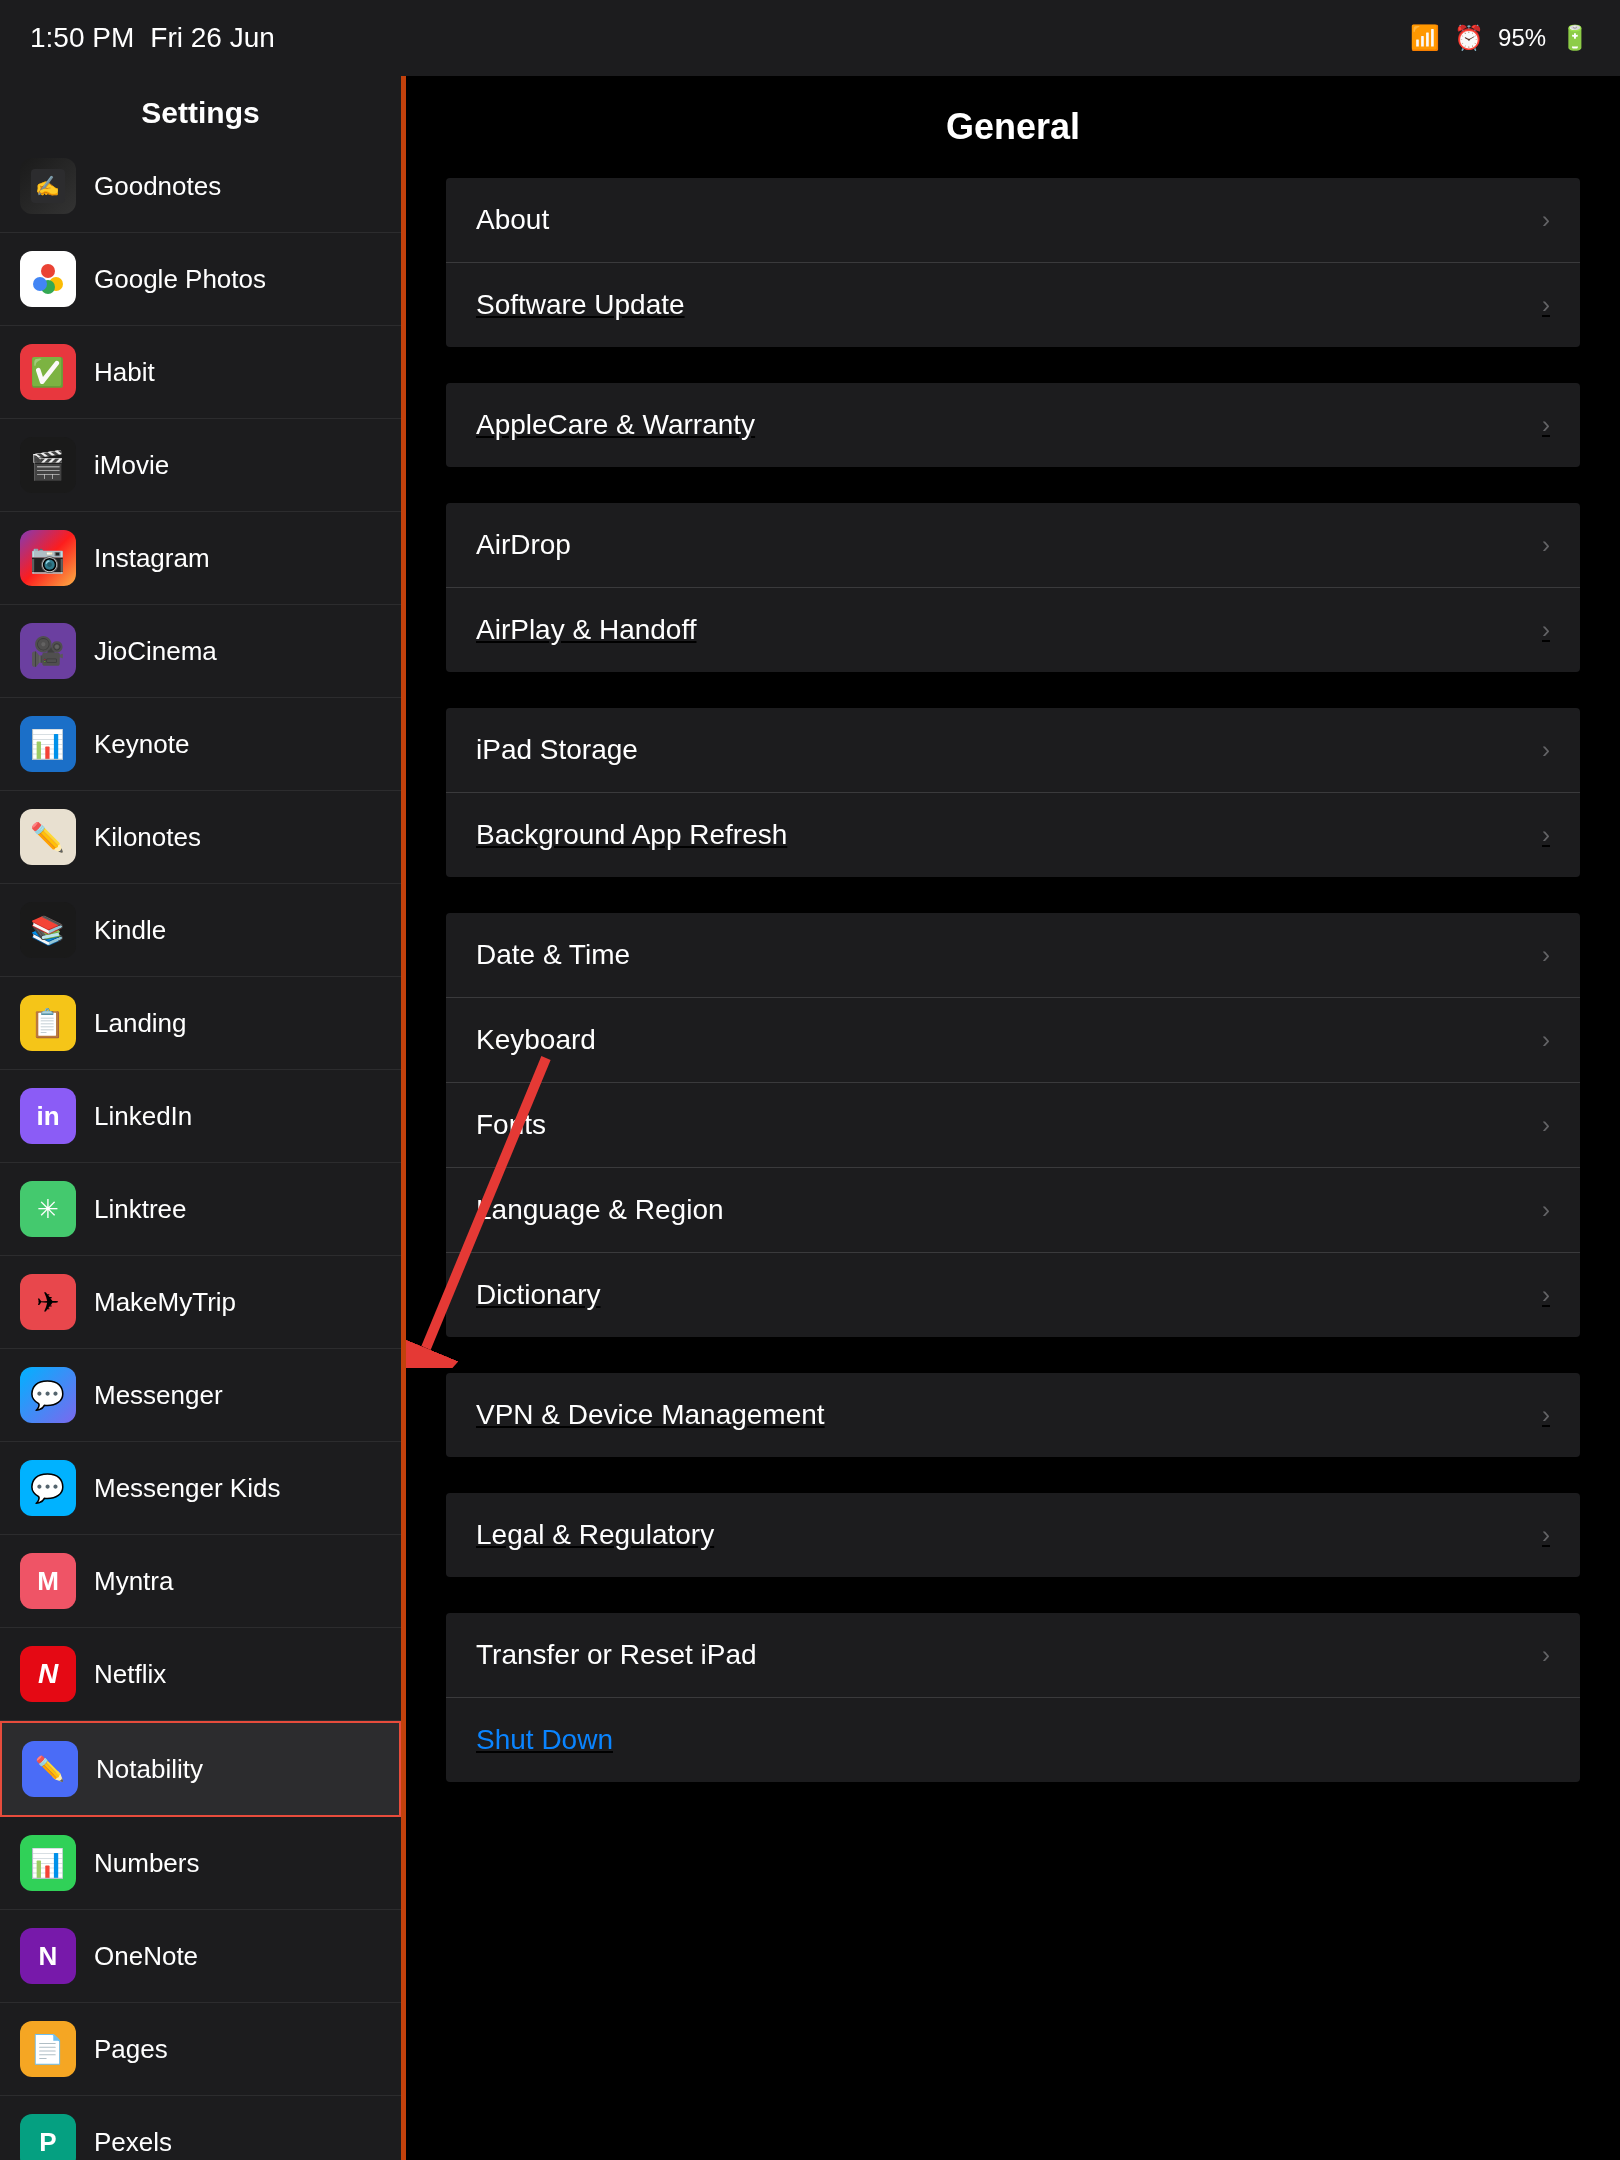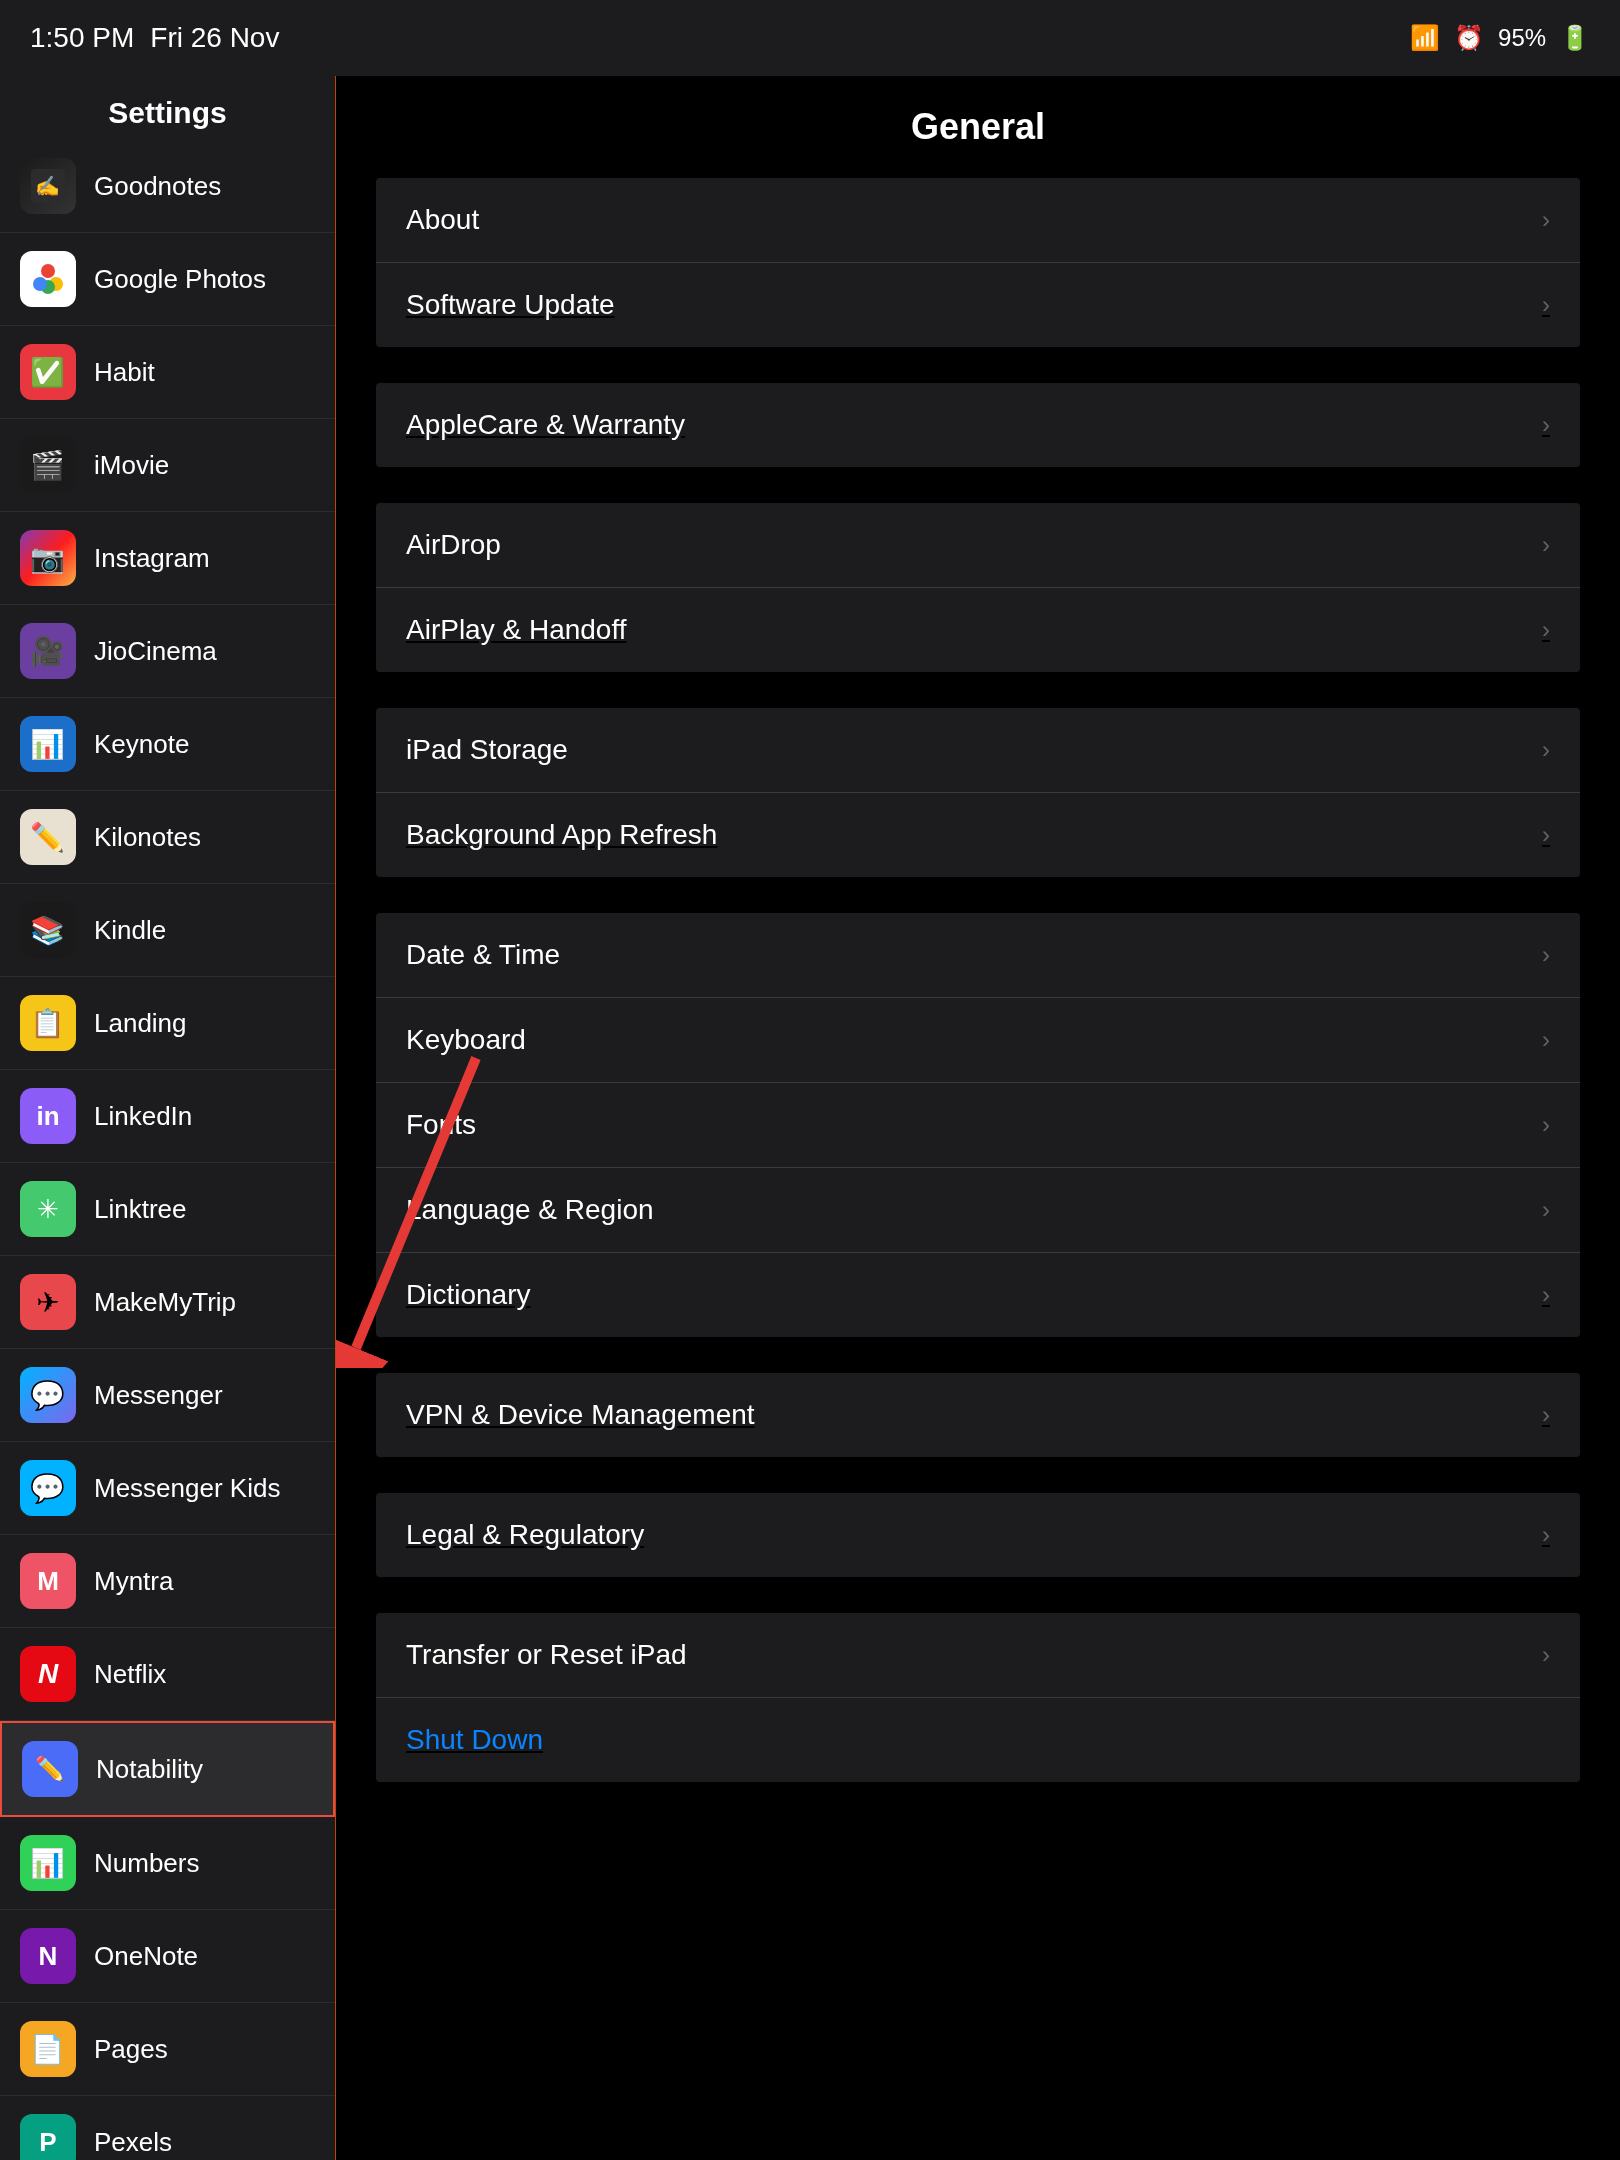--- a/index.html
+++ b/index.html
@@ -45,25 +45,25 @@
 
     
     .main-container {
       display: flex;
       flex: 1;
       overflow: hidden;
     }
 
     
     .sidebar {
-      width: 336px;
+      width: 406px;
       background: #1c1c1e;
       flex-shrink: 0;
       overflow-y: auto;
-      border-right: 1px solid #c2410c;
+      border-right: 5px solid #c2410c;
     }
     .sidebar-header {
       padding: 20px 20px 10px 20px;
       color: #fff;
       font-size: 30px;
       font-weight: 700;
       text-align: center;
     }
     .sidebar-item {
       display: flex;
@@ -174,21 +174,21 @@
       pointer-events: none;
       z-index: 100;
     }
   </style>
 </head>
 <body>
 
 <div class="status-bar">
   <div style="display:flex; gap:16px; align-items:center;">
     <span class="status-time">1:50 PM</span>
-    <span class="status-time">Fri 26 Nov</span>
+    <span class="status-time">Fri 26 Jun</span>
   </div>
   <div class="status-icons">
     <span>📶</span>
     <span>⏰</span>
     <span class="battery-text">95%</span>
     <span>🔋</span>
   </div>
 </div>
 
 <div class="main-container">

